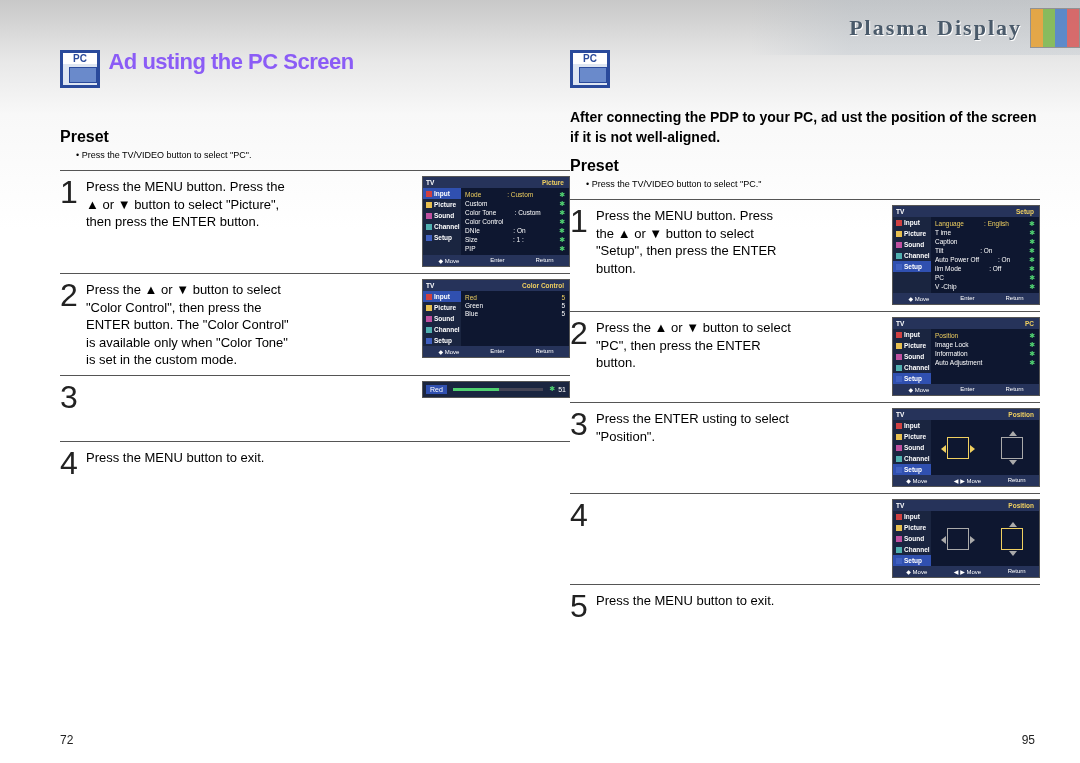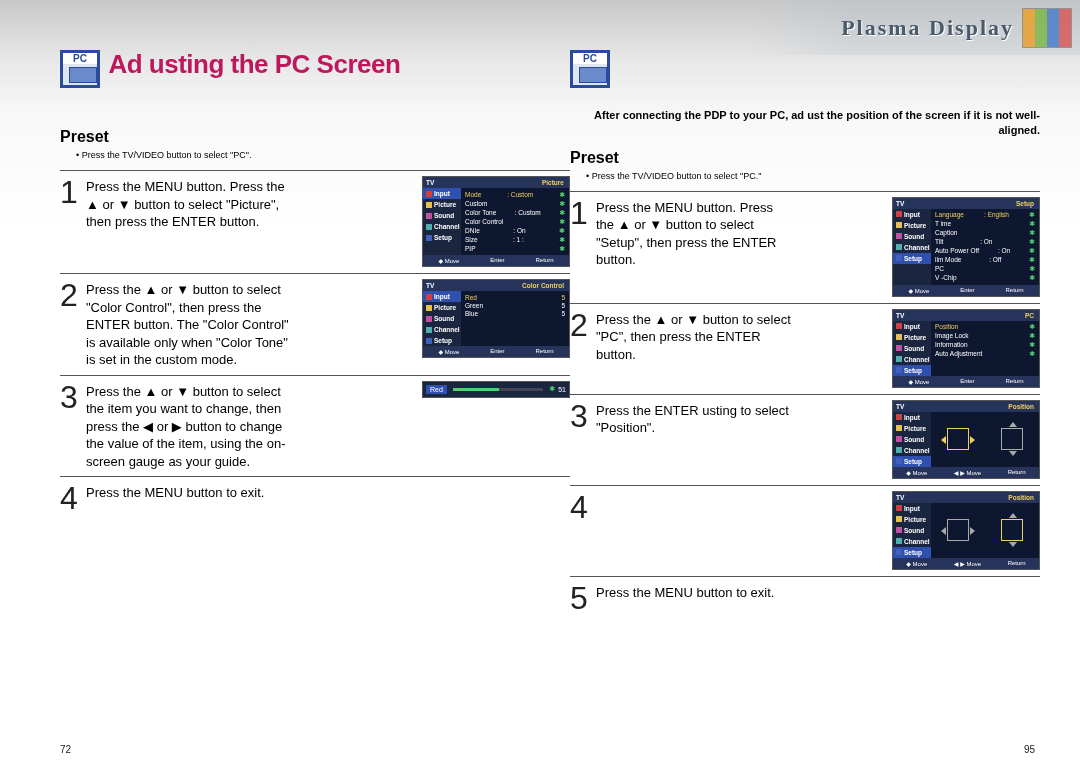--- a/index.html
+++ b/index.html
@@ -14,21 +14,20 @@
   .corner-banner {
     position: absolute;
     right: 0;
     top: 0;
     width: 330px;
     height: 55px;
     background: linear-gradient(to right, rgba(200,200,200,0) 0%, rgba(180,190,200,0.3) 30%);
     display: flex;
     align-items: center;
     justify-content: flex-end;
-    padding-right: 8px;
   }
   .corner-banner .pd-text {
     font-family: Georgia, serif;
     font-size: 22px;
     font-weight: bold;
     color: #4a5a6a;
     text-shadow: 1px 1px 0 #fff;
     letter-spacing: 2px;
   }
   .corner-swatch {
@@ -72,34 +71,33 @@
   }
   .page-icon .screen {
     position: absolute;
     top: 14px; left: 6px;
     width: 28px; height: 16px;
     background: #6a8acb;
     border: 1px solid #2a4a9b;
   }
   .page-title {
     display: inline-block;
-    font-size: 26px;
+    font-size: 22px;
     font-weight: bold;
-    color: #be185d;
+    color: #8b5cf6;
     letter-spacing: -0.5px;
     vertical-align: top;
     line-height: 1.1;
   }
   .intro {
-    font-size: 11px;
+    font-size: 14px;
     font-weight: bold;
     margin-top: 20px;
     margin-bottom: 6px;
     line-height: 1.4;
-    text-align: right;
   }
   .preset-label {
     font-size: 16px;
     font-weight: bold;
     margin-top: 40px;
     margin-bottom: 4px;
   }
   .page.right .preset-label { margin-top: 10px; }
   .preset-bullet {
     font-size: 9px;
@@ -243,22 +241,22 @@
     width: 0; height: 0;
   }
   .arrow.left { left: -7px; top: 7px; border-top: 4px solid transparent; border-bottom: 4px solid transparent; border-right: 5px solid #aaa; }
   .arrow.right { right: -7px; top: 7px; border-top: 4px solid transparent; border-bottom: 4px solid transparent; border-left: 5px solid #aaa; }
   .arrow.up { top: -7px; left: 7px; border-left: 4px solid transparent; border-right: 4px solid transparent; border-bottom: 5px solid #aaa; }
   .arrow.down { bottom: -7px; left: 7px; border-left: 4px solid transparent; border-right: 4px solid transparent; border-top: 5px solid #aaa; }
   .pos-icon.sel .arrow.left { border-right-color: #f0d060; }
   .pos-icon.sel .arrow.right { border-left-color: #f0d060; }
   .page-num {
     position: absolute;
-    bottom: 8px;
-    font-size: 10px;
+    bottom: 16px;
+    font-size: 12px;
     color: #222;
   }
   .page-num.l { left: 60px; }
   .page-num.r { right: 45px; }
 </style>
 </head>
 <body>
 
 <div class="corner-banner">
   <span class="pd-text">Plasma Display</span>
@@ -406,21 +404,20 @@
             <span>Enter</span>
             <span>Return</span>
           </div>
       </div>
     </div>
   </div>
 
   
   <div class="step-block">
     <div class="step-num">3</div>
-    <div class="step-text">Press the ▲ or ▼ button to select the item you want to change, then press the ◀ or ▶ button to change the value of the item, using the on-screen gauge as your guide.</div>
     <div class="step-img">
       <div class="slim-osd">
         <span class="tag">Red</span>
         <div class="bar">
             <div class="bar-fill"></div>
           </div>
         <span class="green-star">✱</span>
         <span style="margin-left:3px">51</span>
       </div>
     </div>

